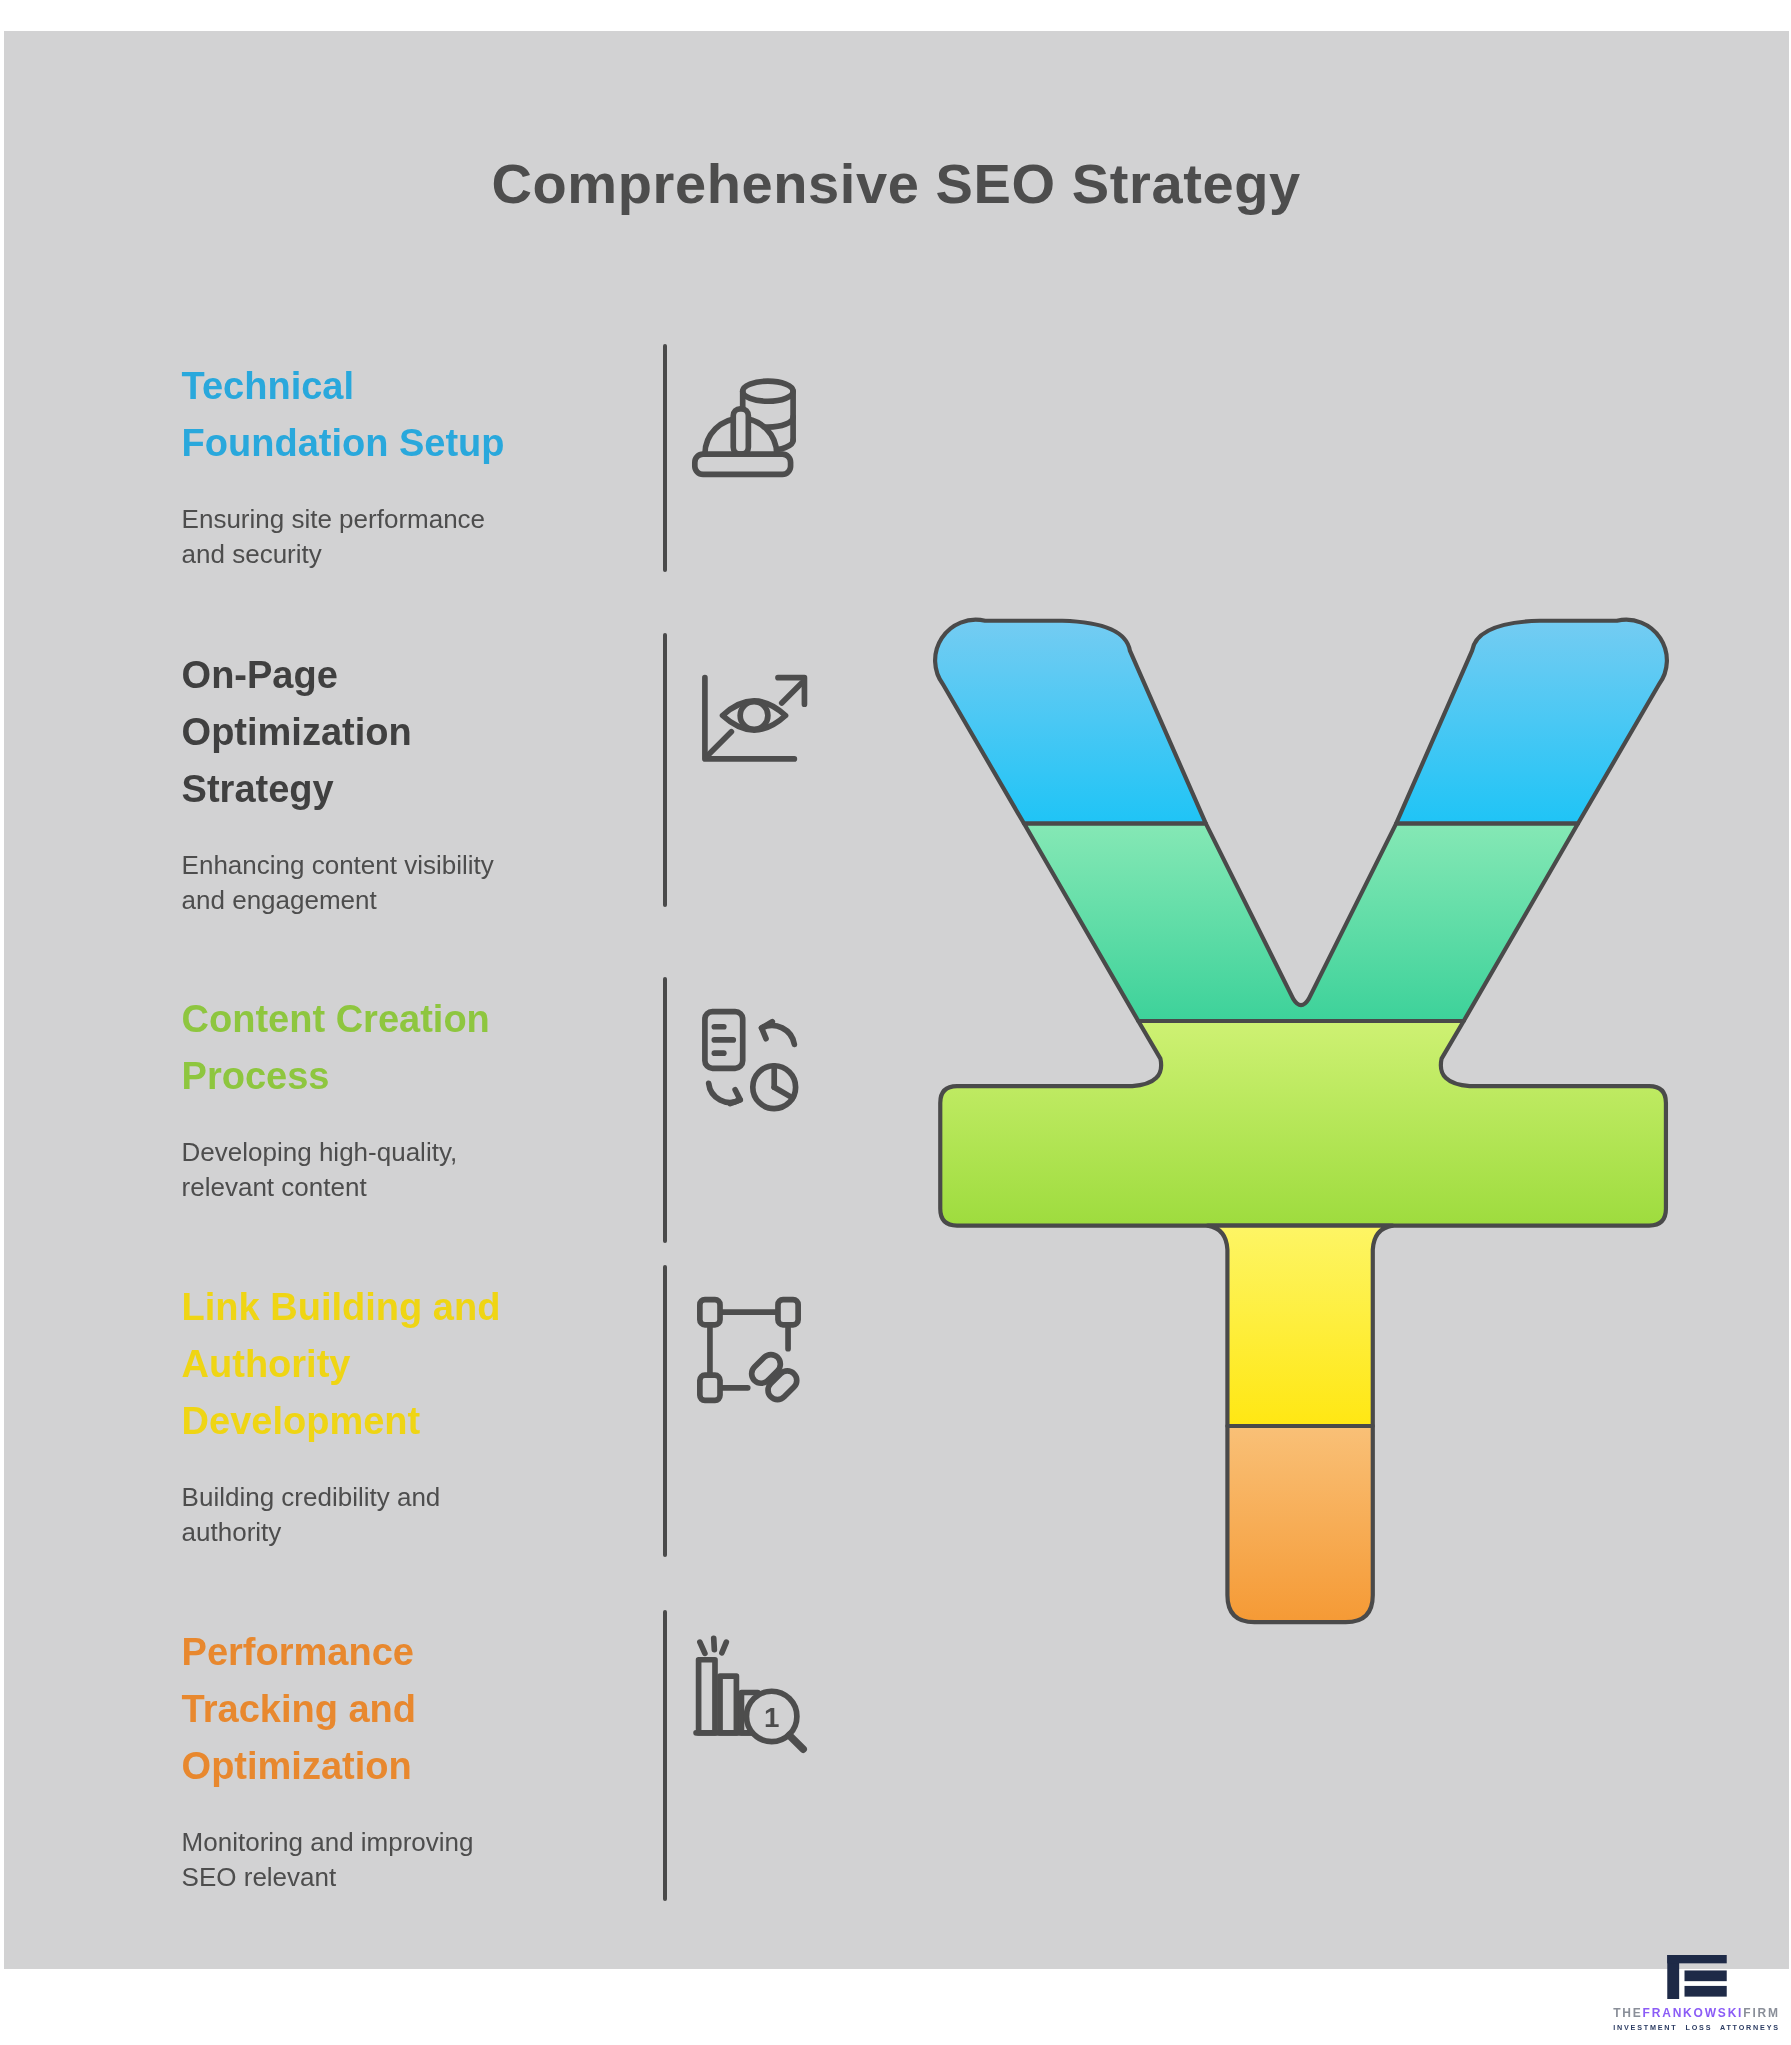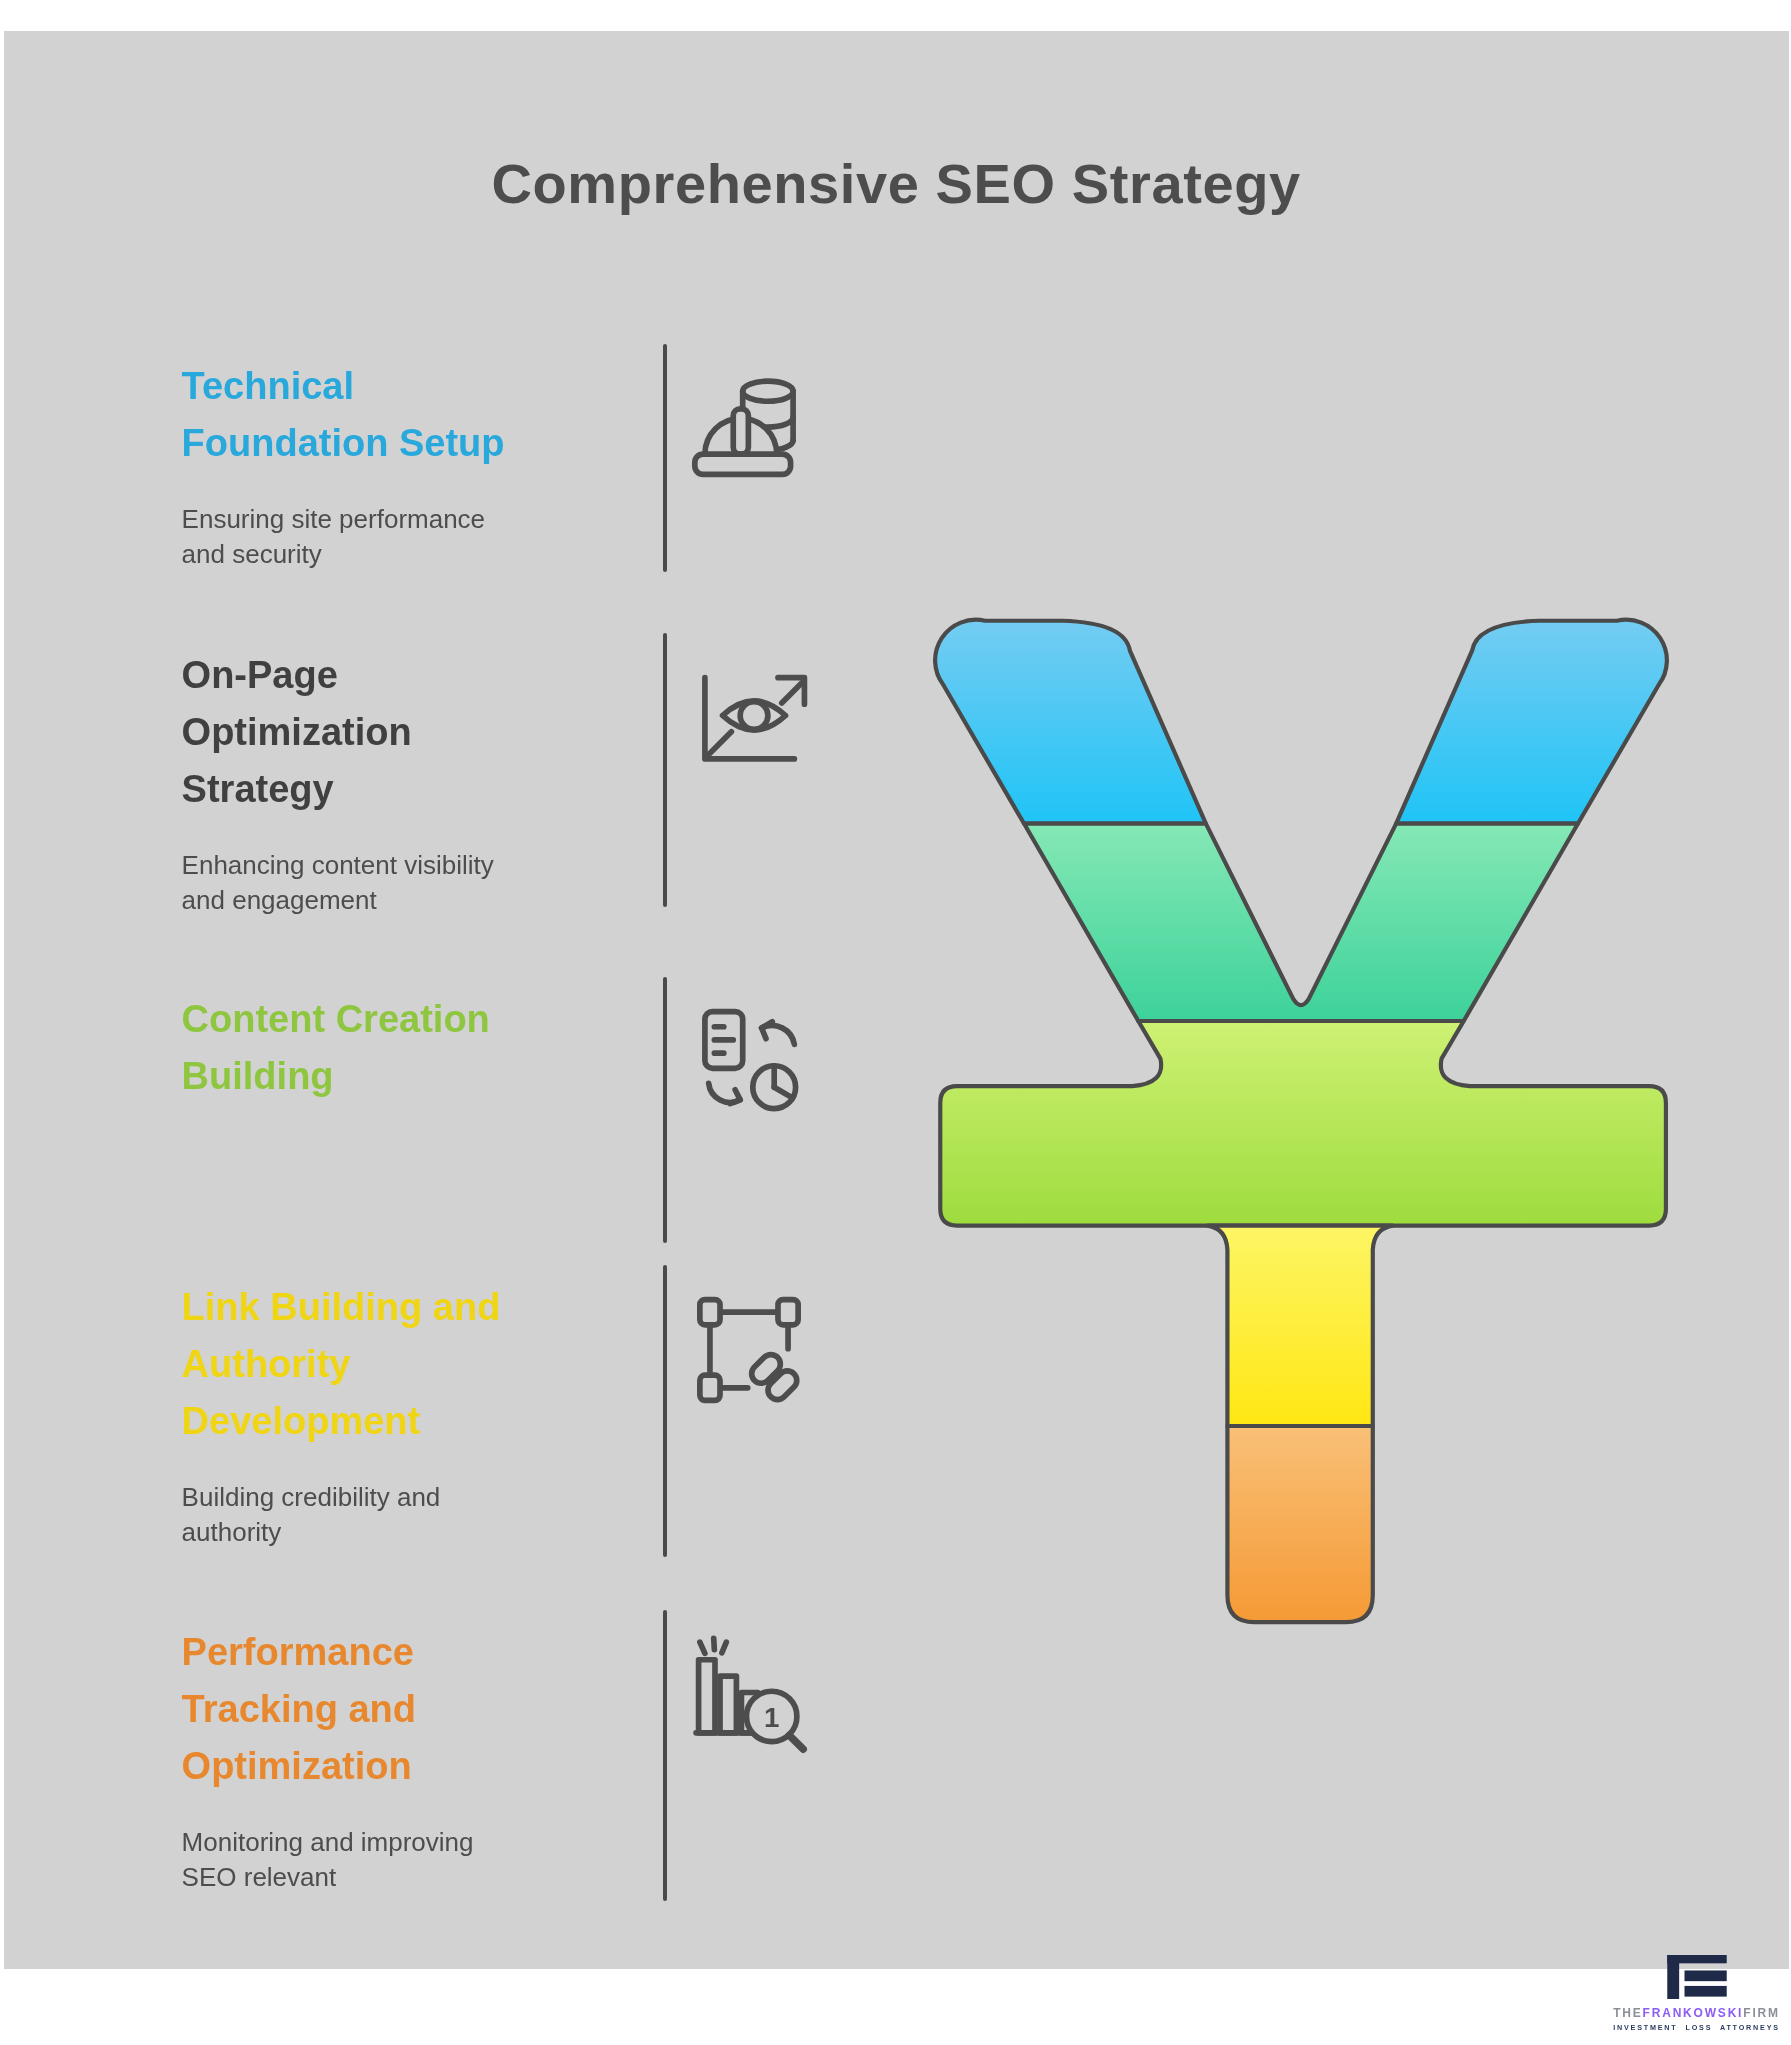--- a/index.html
+++ b/index.html
@@ -72,21 +72,23 @@
         <circle cx="108" cy="96" r="22"></circle>
         <path d="M 152 76 L 184 44"></path>
         <path d="M 146 36 H 188 V 78"></path>
       </g>
     </svg>
   </section>
 
   <section class="section" style="top:946px">
     <div class="sec-text">
       <h2 class="heading" style="color: rgb(142, 198, 63);">Content Creation
-Building</h2>
+Process</h2>
+      <p class="desc">Developing high-quality,
+relevant content</p>
     </div>
     <div class="divider" style="height:266px"></div>
     <svg class="icon" width="126" height="126" viewBox="0 0 200 200">
       <g fill="none" stroke="#4d4d4d" stroke-width="9" stroke-linecap="round" stroke-linejoin="round">
         <rect x="30" y="20" width="60" height="90" rx="12"></rect>
         <path d="M 45 44 H 60"></path>
         <path d="M 45 65 H 75"></path>
         <path d="M 45 86 H 60"></path>
         <path d="M 120 46 A 36 36 0 0 1 172 72"></path>
         <path d="M 120 46 L 137 36 M 120 46 L 127 63"></path>

